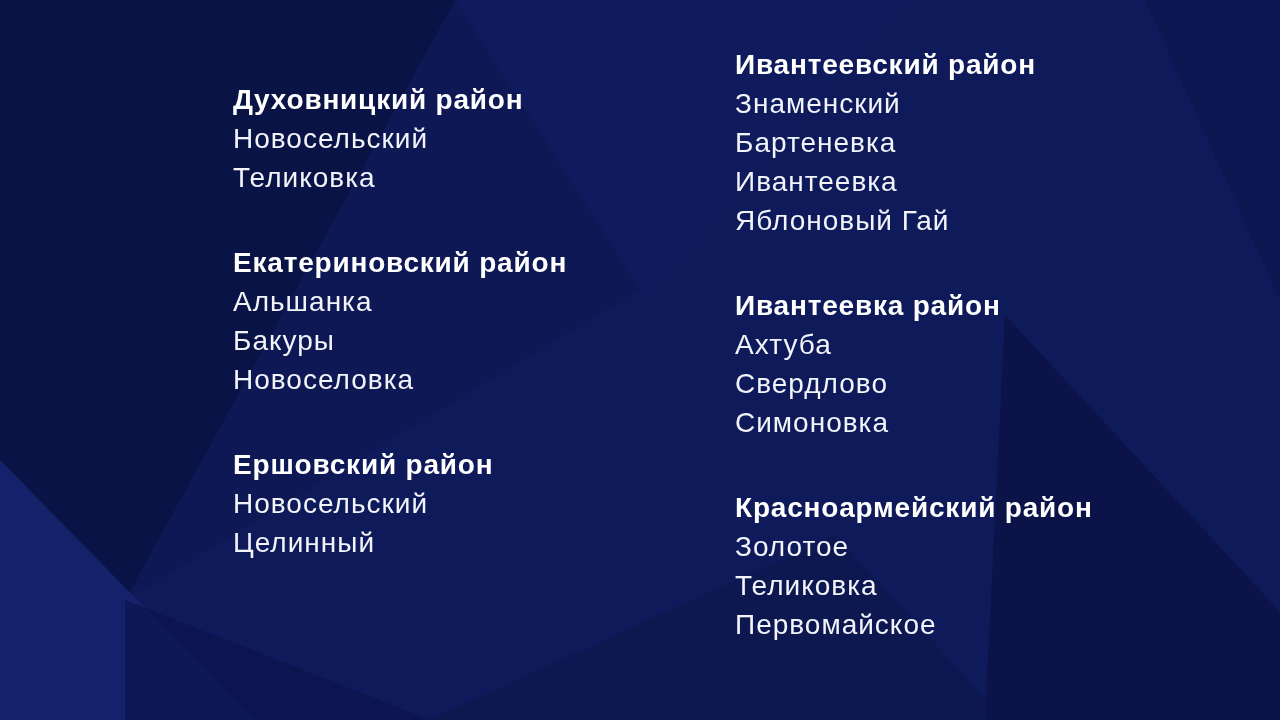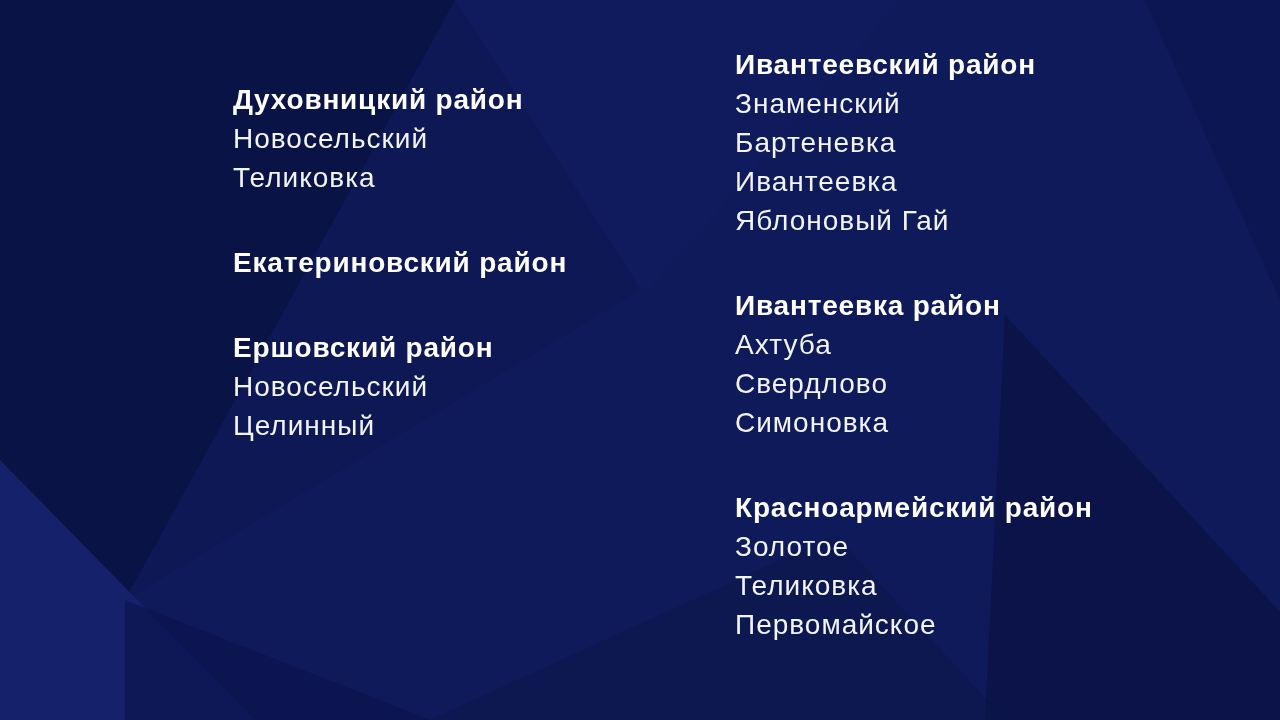--- a/index.html
+++ b/index.html
@@ -75,20 +75,25 @@
   <div class="col col-left">
     <div class="district-block">
       <div class="district-title">Духовницкий район</div>
       <div class="settlement-list">
         <div class="settlement">Новосельский</div>
         <div class="settlement">Теликовка</div>
       </div>
     </div>
     <div class="district-block">
       <div class="district-title">Екатериновский район</div>
+      <div class="settlement-list">
+        <div class="settlement">Альшанка</div>
+        <div class="settlement">Бакуры</div>
+        <div class="settlement">Новоселовка</div>
+      </div>
     </div>
     <div class="district-block">
       <div class="district-title">Ершовский район</div>
       <div class="settlement-list">
         <div class="settlement">Новосельский</div>
         <div class="settlement">Целинный</div>
       </div>
     </div>
   </div>
 

